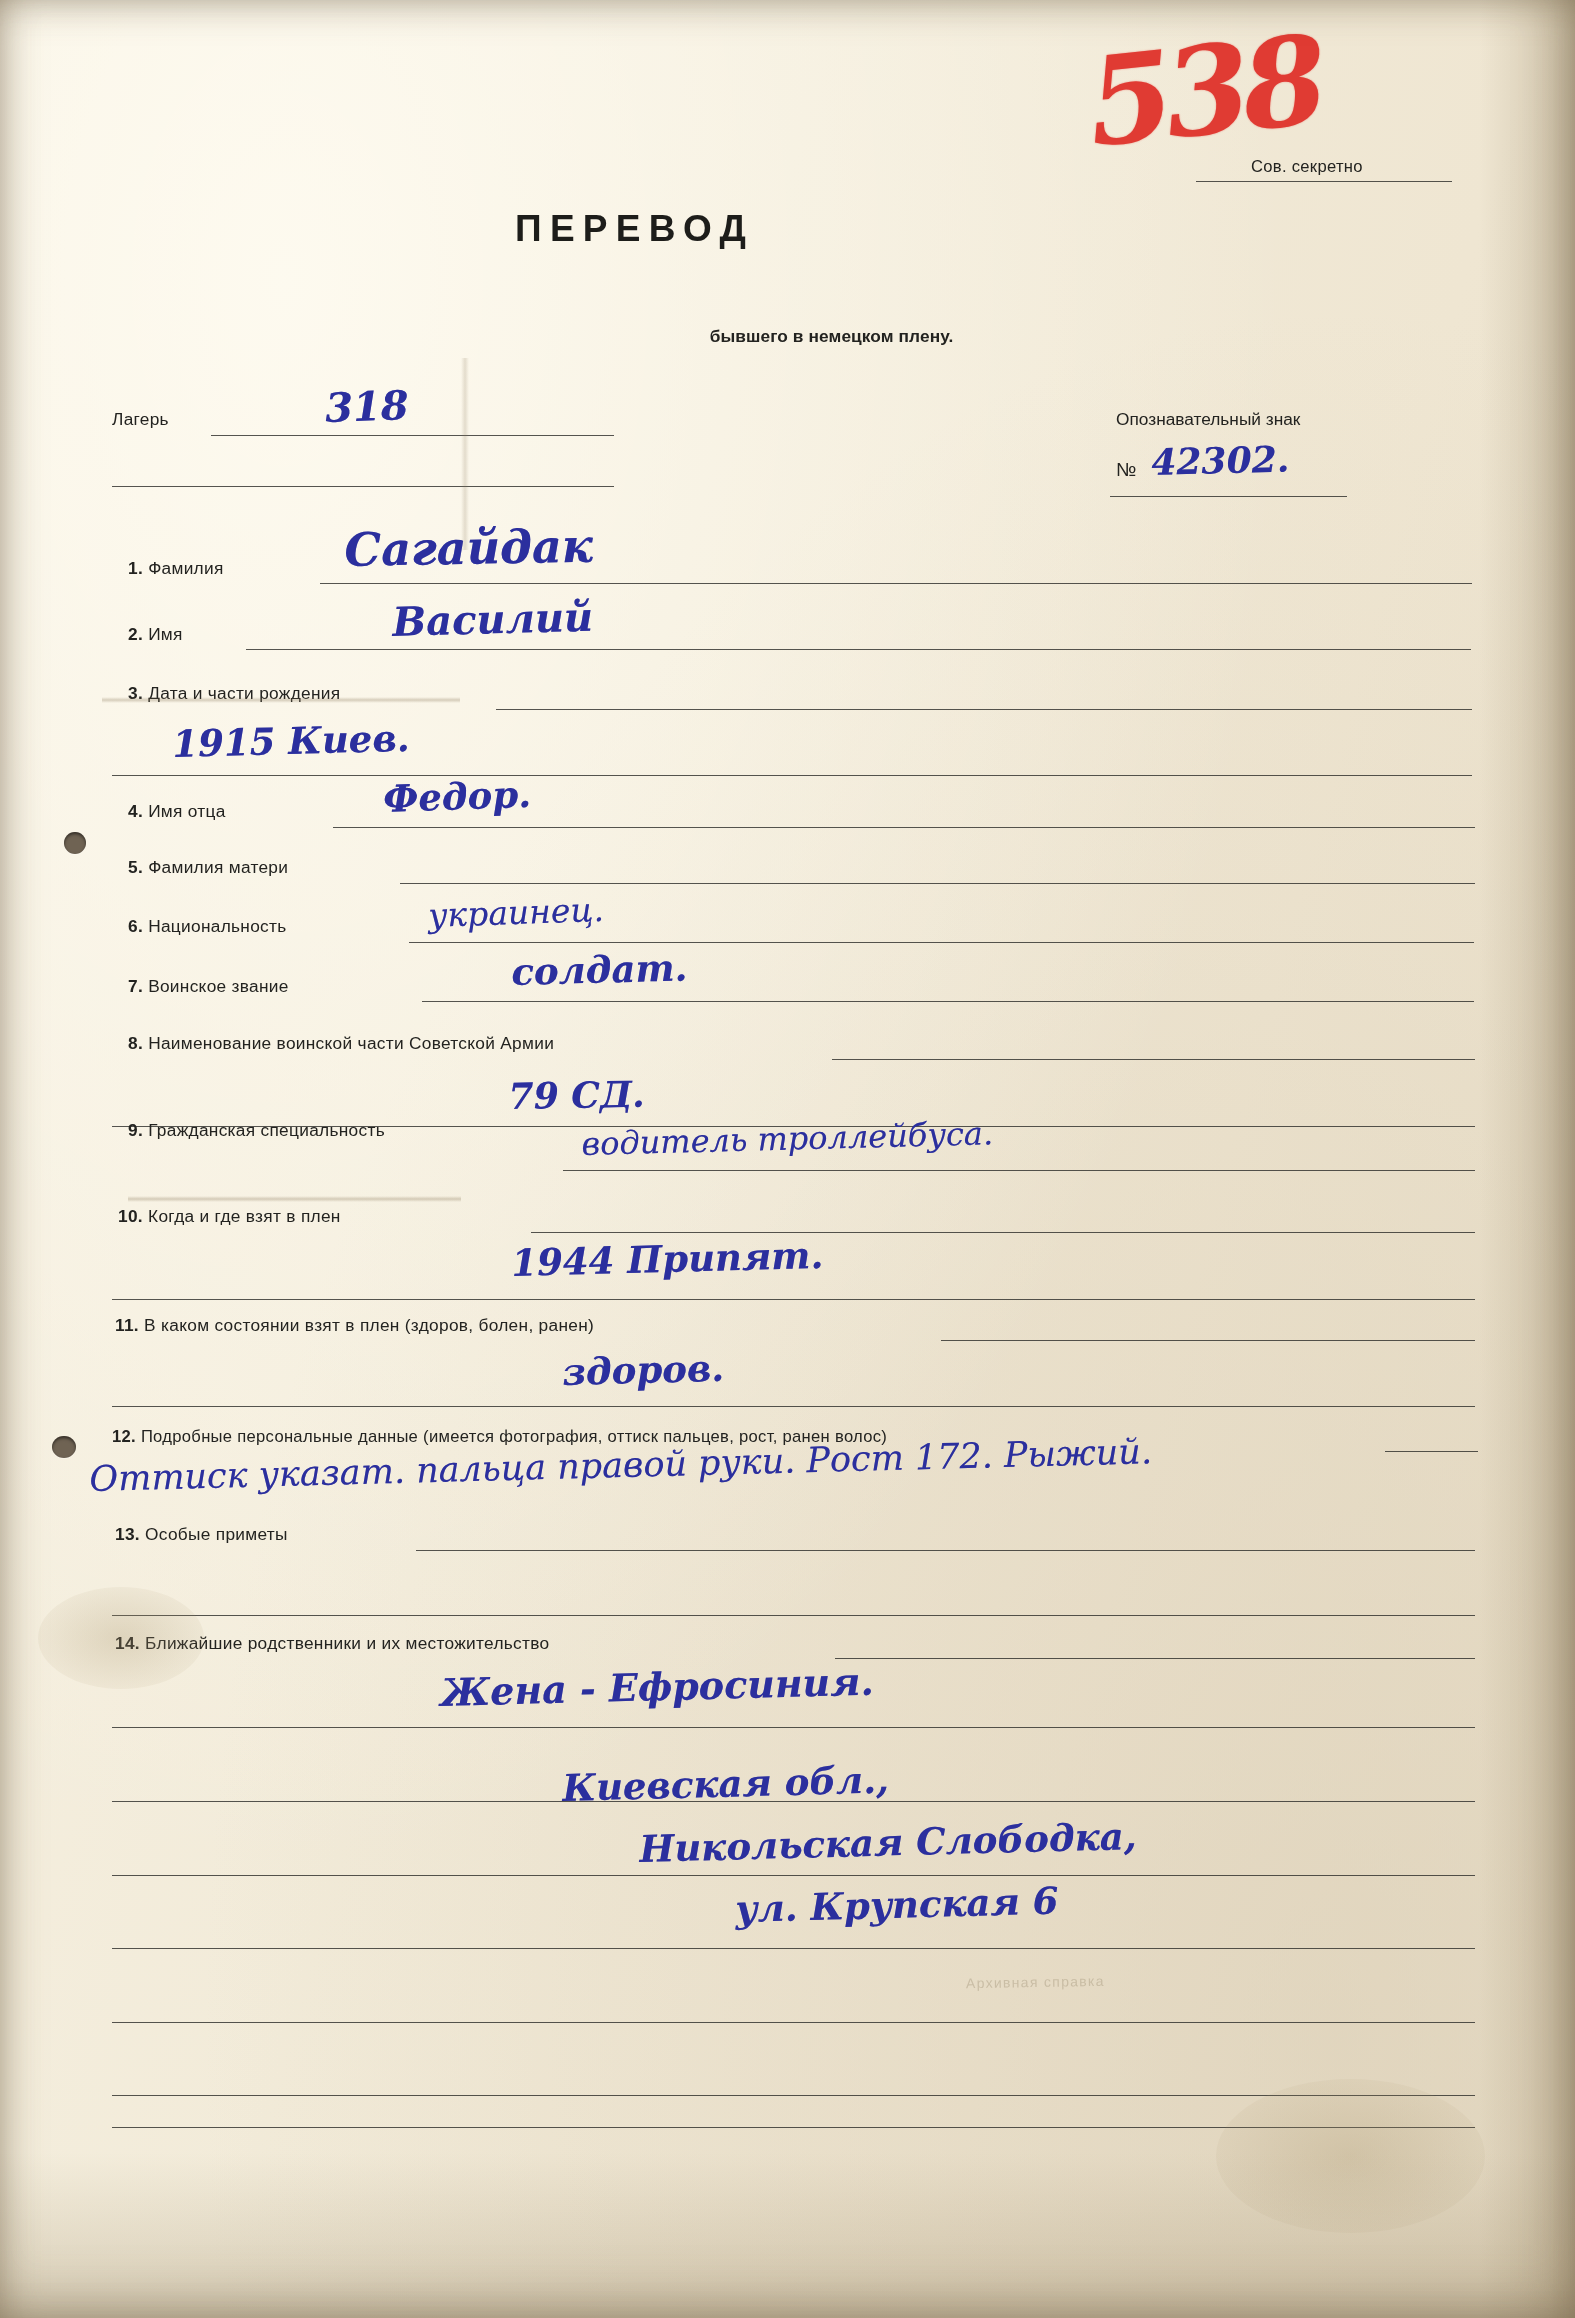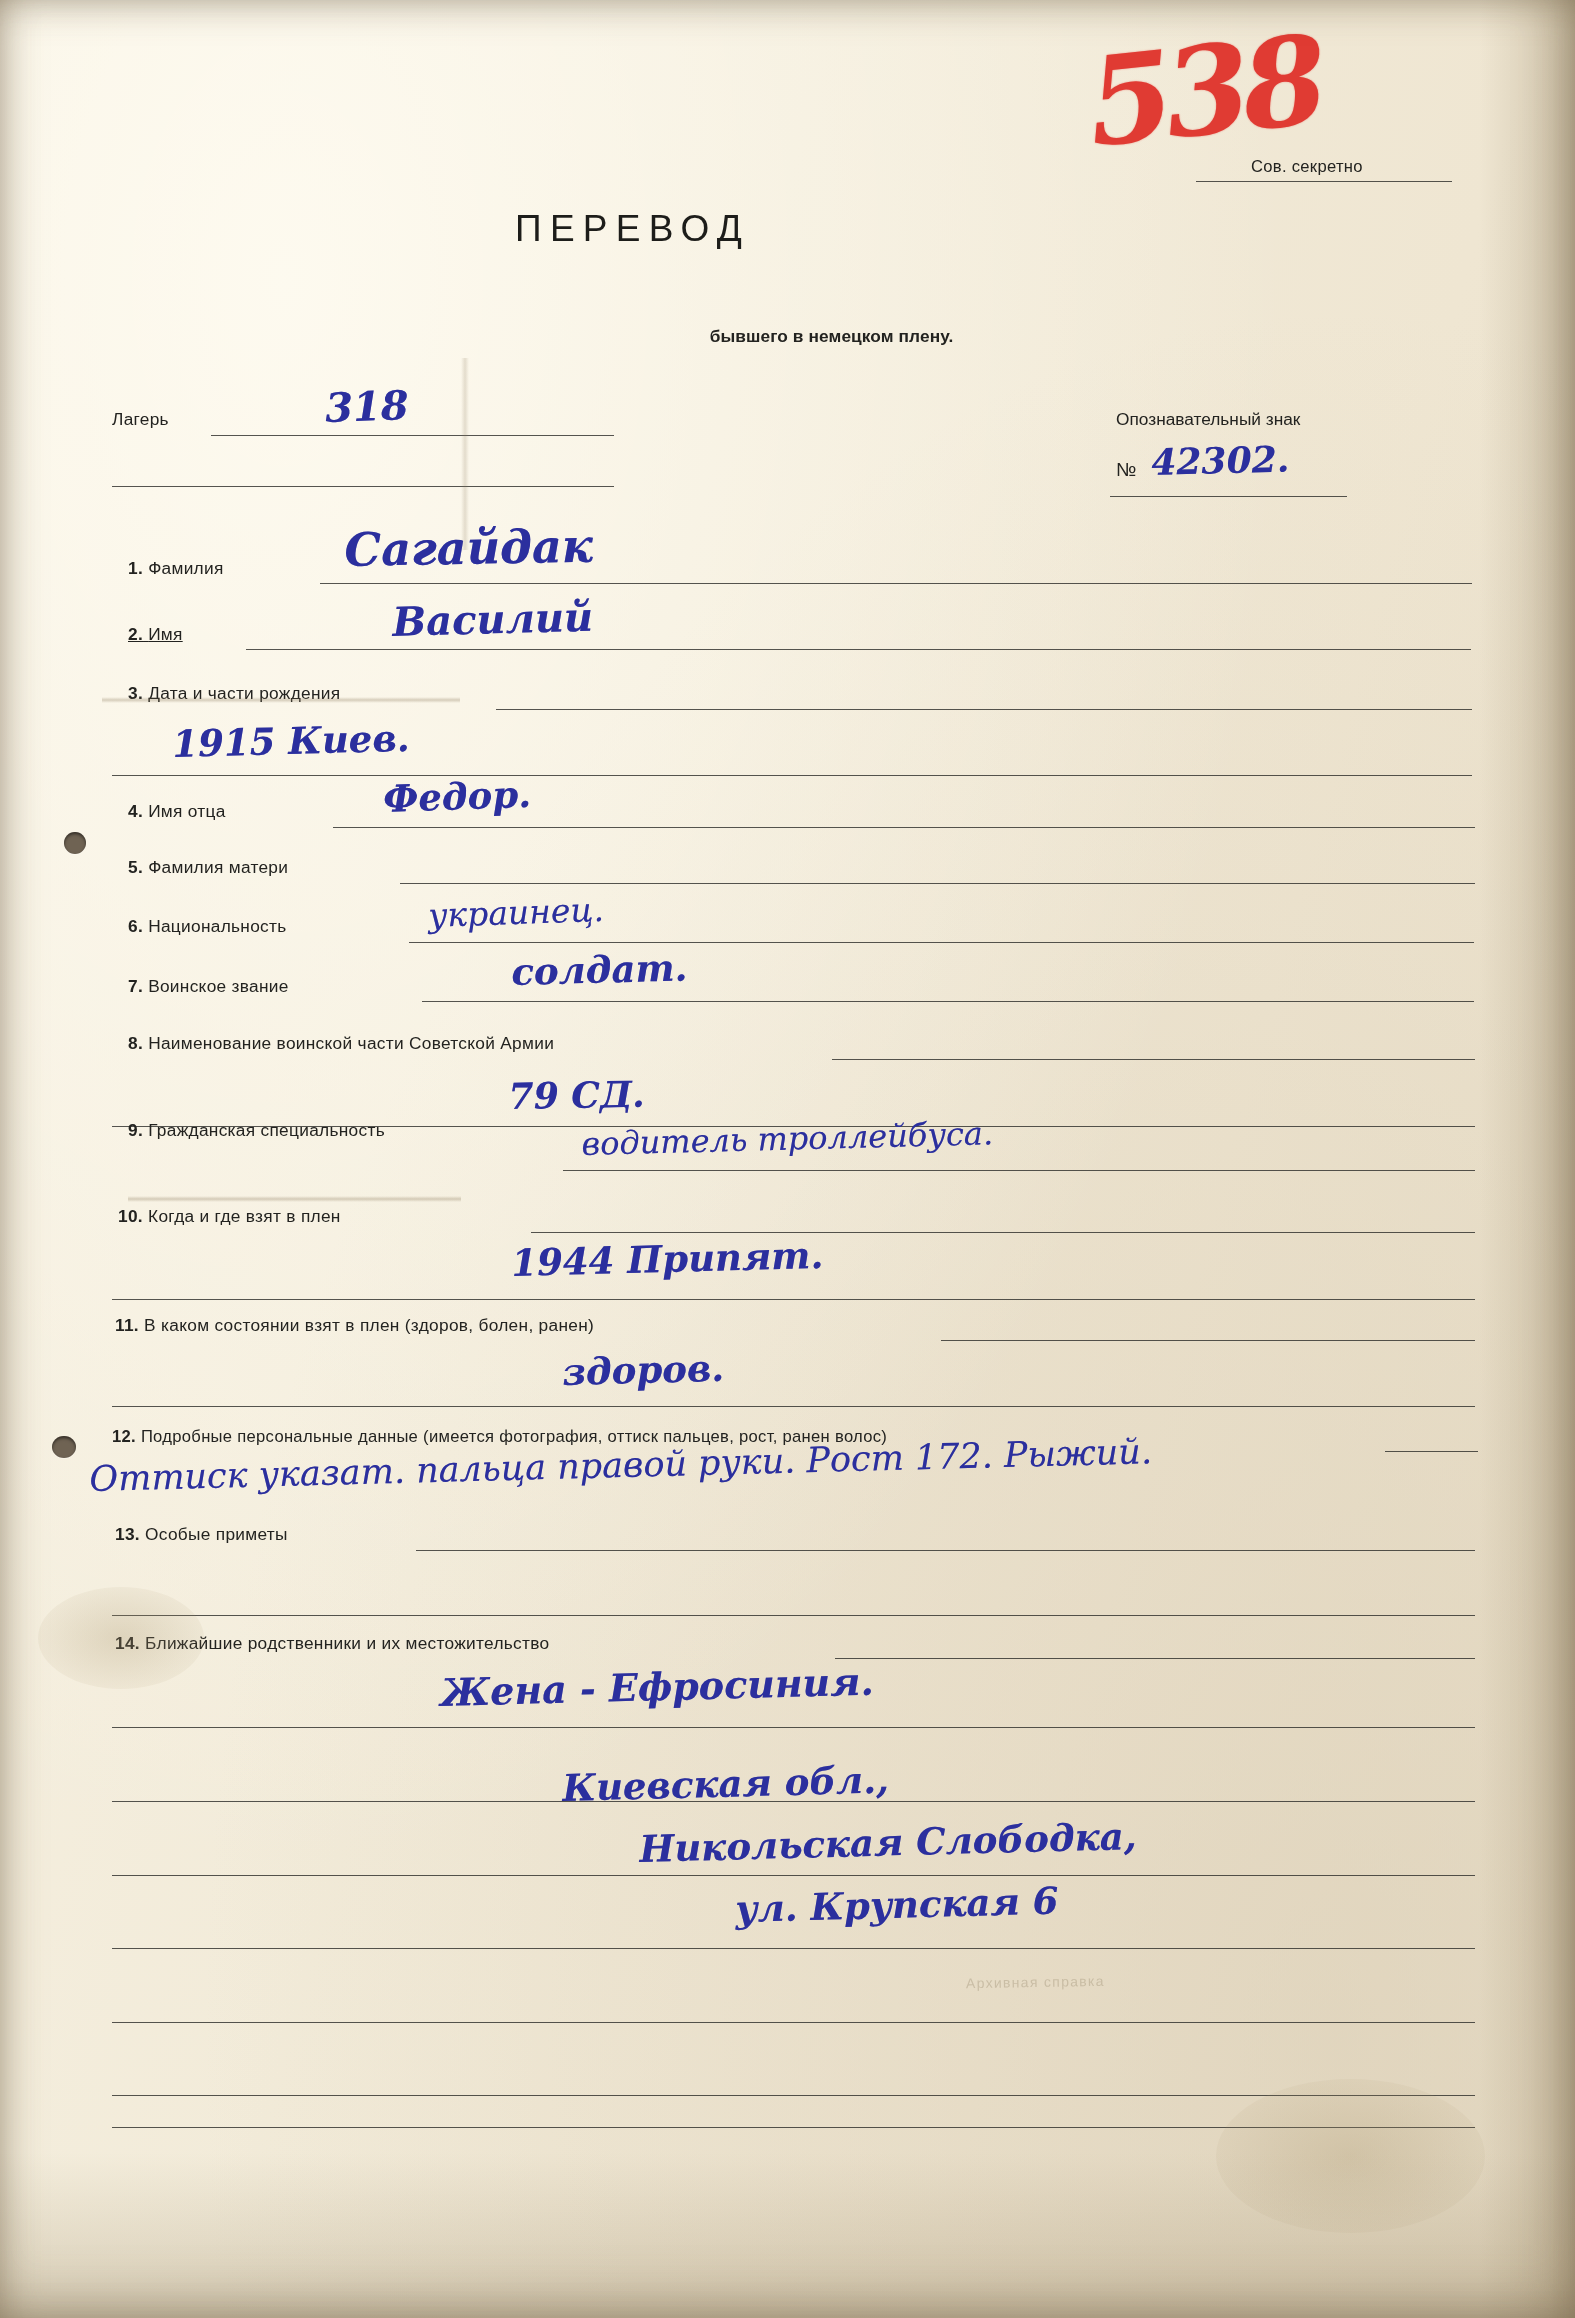--- a/index.html
+++ b/index.html
@@ -79,21 +79,21 @@
     letter-spacing: 0.3px;
     white-space: nowrap;
     color: #232320;
   }
   .label .num {
     font-weight: bold;
   }
   .title {
     position: absolute;
     font-size: 37px;
-    font-weight: normal;
+    font-weight: bold;
     letter-spacing: 8.3px;
     color: #1d1d1a;
   }
   .subtitle {
     position: absolute;
     font-size: 17.3px;
     font-weight: bold;
     text-align: center;
     width: 100%;
     left: 0;
@@ -201,21 +201,21 @@
 
     <div class="rule" style="left:112px; top:486px; width:502px;"></div>
 
     <div class="label" style="left:128px; top:558px;">
       <span class="num">1.</span>
       <span>Фамилия</span>
     </div>
     <div class="rule" style="left:320px; top:583px; width:1152px;"></div>
     <div class="hw b" style="left:345px; top:523px; font-size:46px; transform:rotate(-1deg);">Сагайдак</div>
 
-    <div class="label" style="left:128px; top:624px;text-decoration:underline;">
+    <div class="label" style="left:128px; top:624px;">
       <span class="num">2.</span>
       <span>Имя</span>
     </div>
     <div class="rule" style="left:246px; top:649px; width:1225px;"></div>
     <div class="hw b" style="left:393px; top:598px; font-size:40px; transform:rotate(-1.5deg);">Василий</div>
 
     <div class="label" style="left:128px; top:683px;">
       <span class="num">3.</span>
       <span>Дата и части рождения</span>
     </div>

